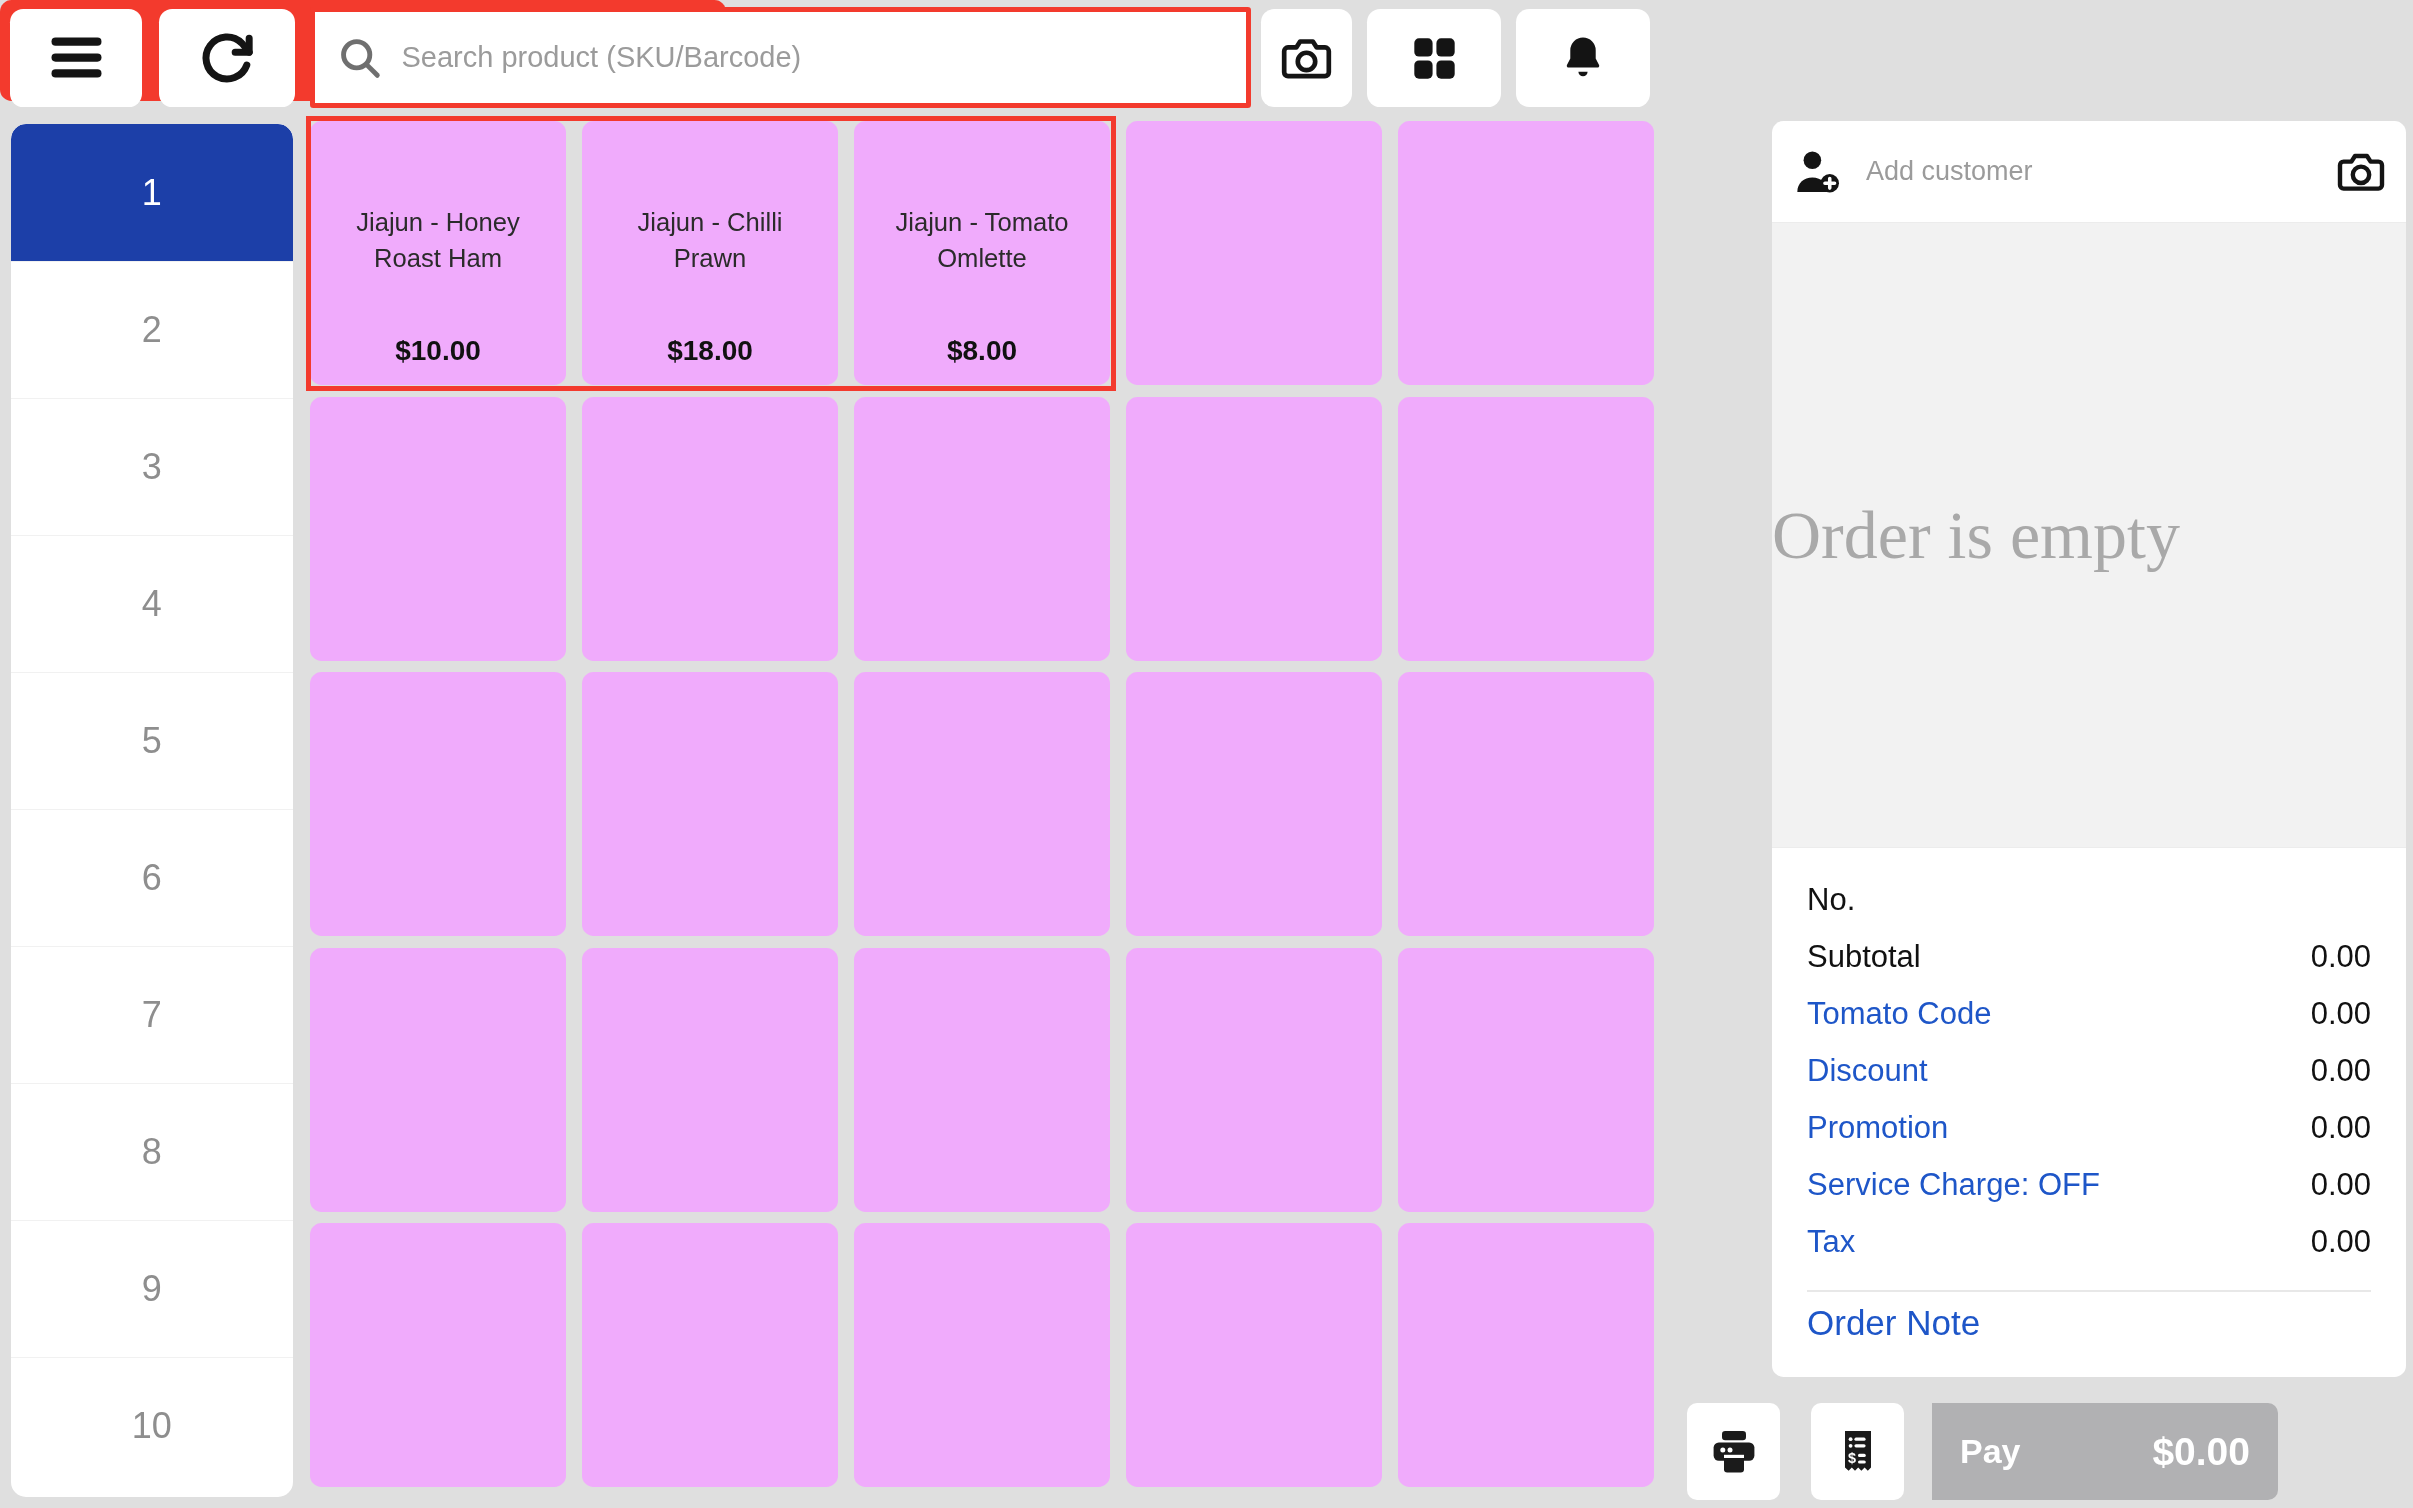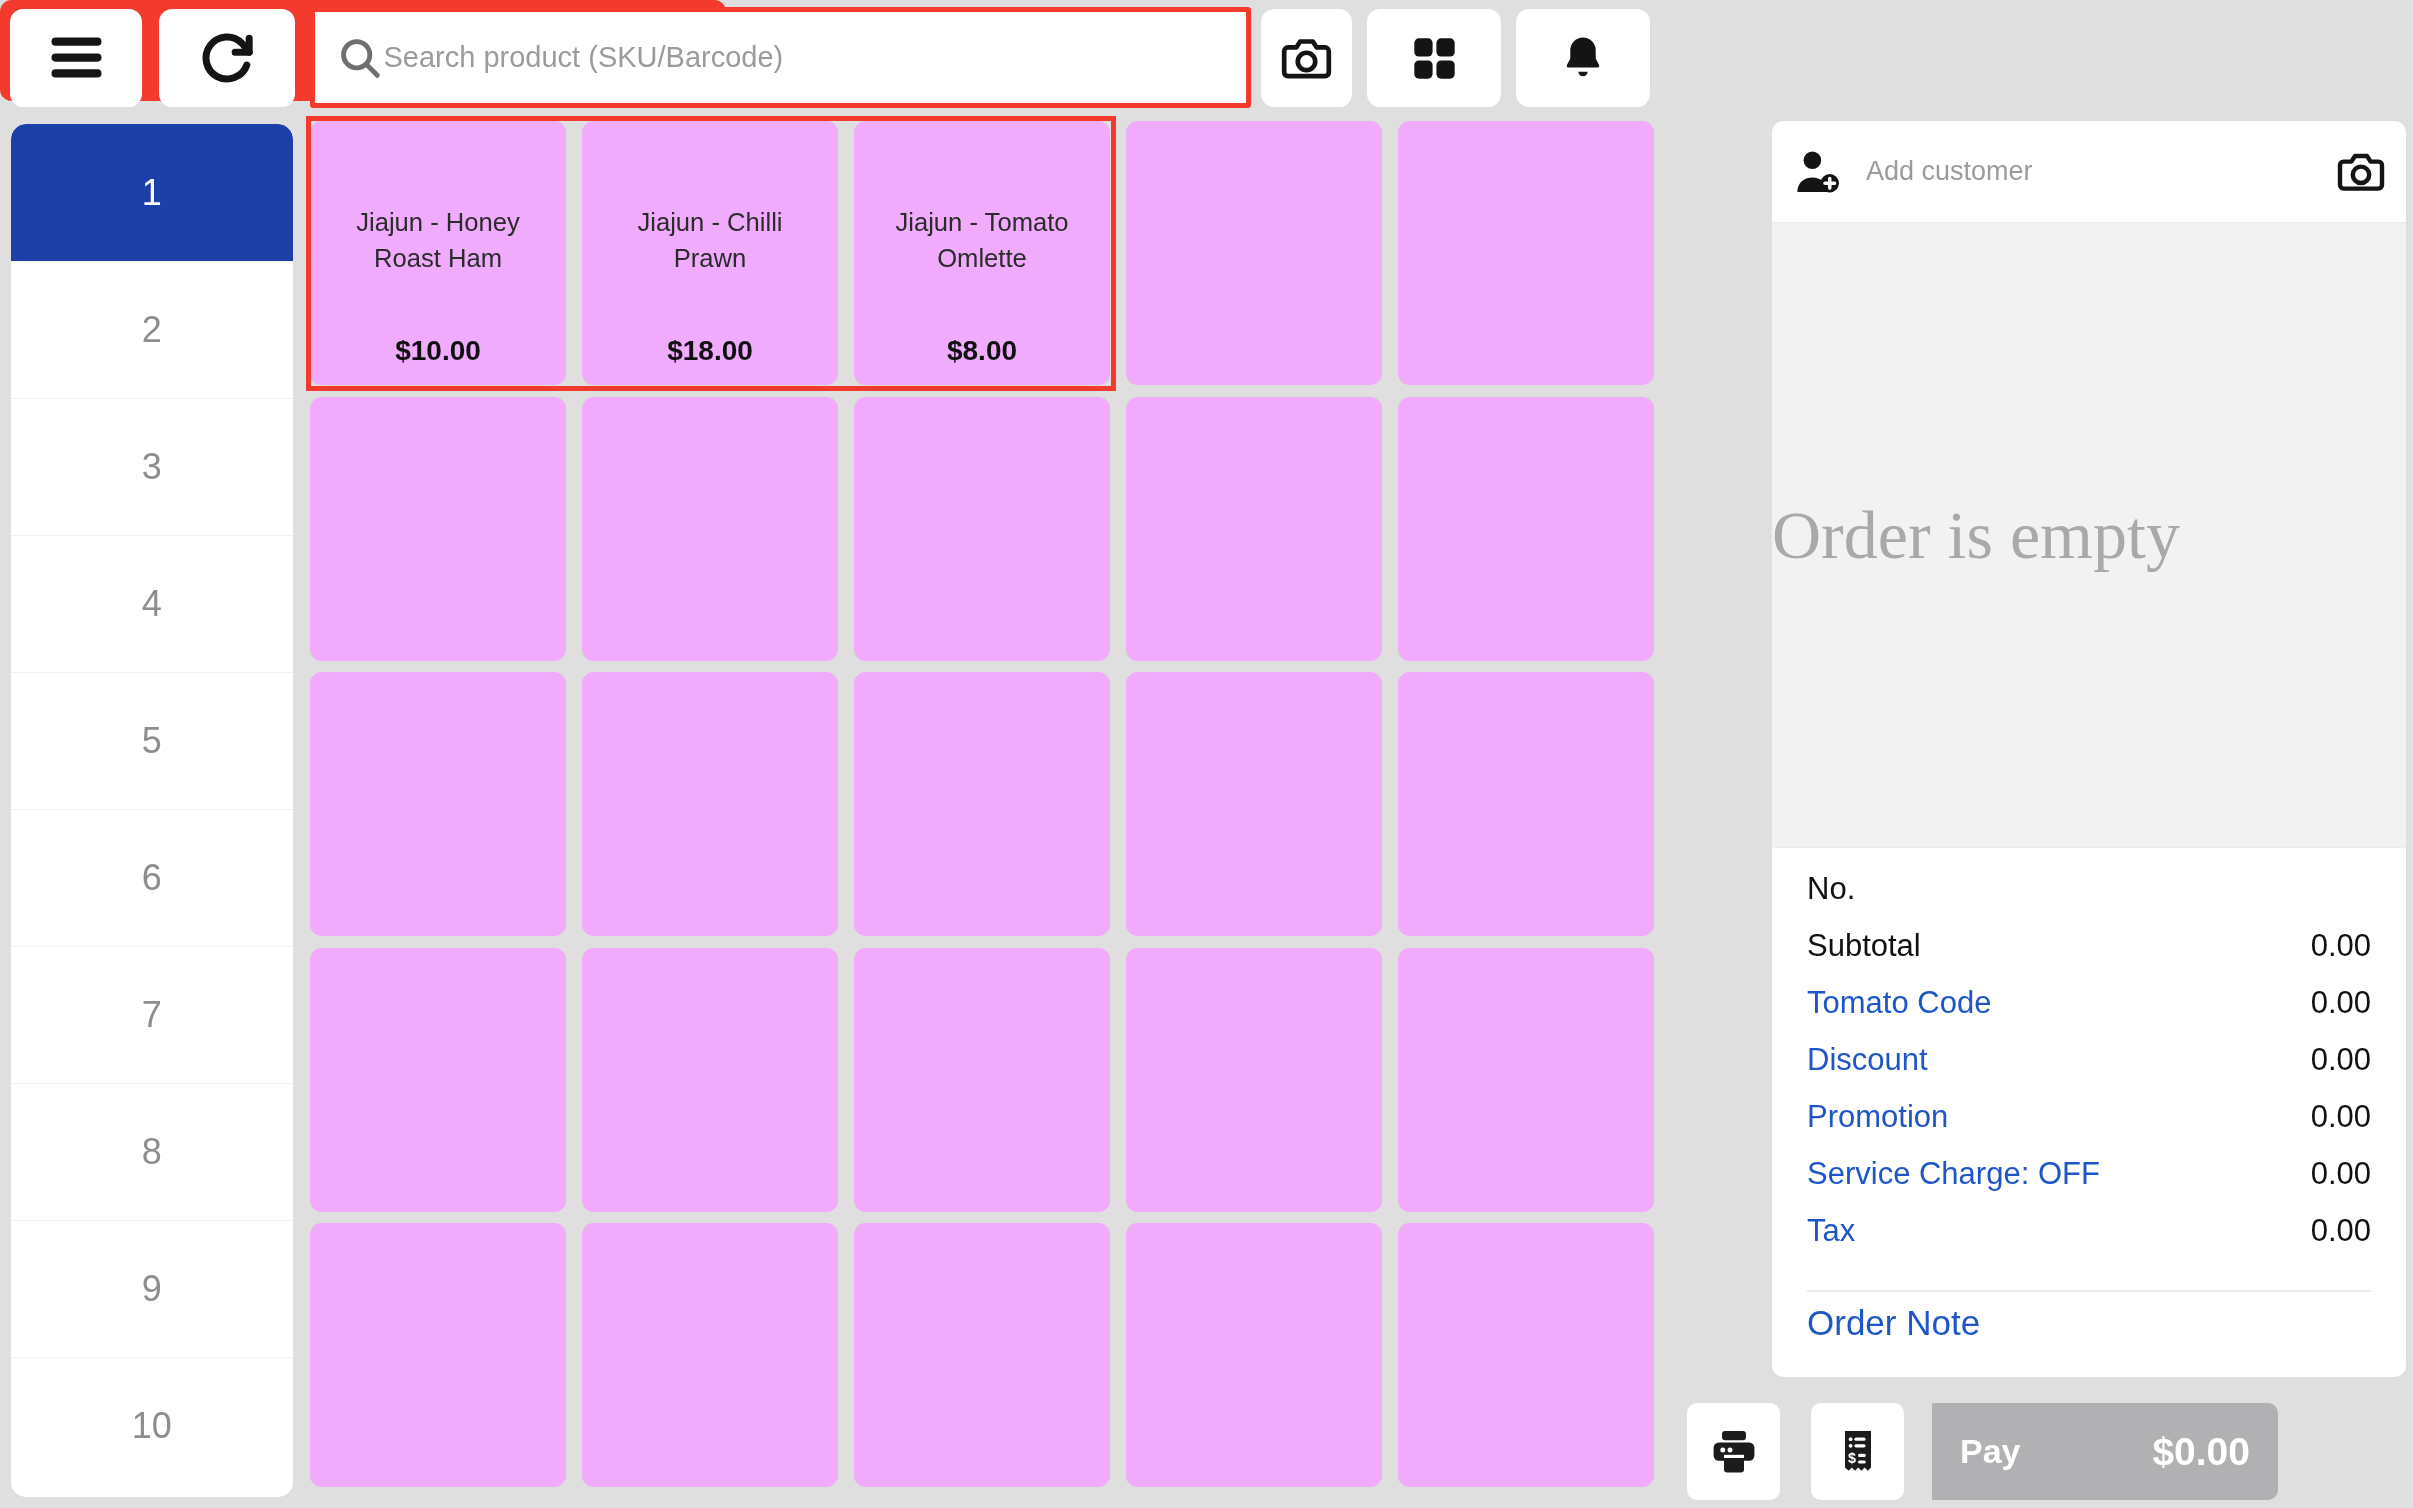--- a/index.html
+++ b/index.html
@@ -15,21 +15,21 @@
     display:flex;align-items:center;justify-content:center;cursor:pointer;
   }
   svg{display:block;}
 
   
   #btn-menu{left:10px;top:9px;width:132px;height:98px;}
   #btn-refresh{left:159px;top:9px;width:136px;height:98px;}
   #search-wrap{
     left:310px;top:7.4px;width:941px;height:101px;background:#fff;
     border:5px solid var(--red,#f33a2d);border-radius:3.3px;box-sizing:border-box;
-    display:flex;align-items:center;padding:0 21.5px;
+    display:flex;align-items:center;padding:0 21.5px;gap:18px;
   }
   #search-input{
     flex:1;border:none;outline:none;font-size:29px;color:#333;
     font-family:"Liberation Sans",sans-serif;background:transparent;
   }
   #search-input::placeholder{color:#9b9b9b;}
   #btn-camera-top{left:1261px;top:9px;width:91px;height:98px;}
   #btn-grid{left:1367px;top:9px;width:134px;height:98px;}
   #btn-bell{left:1516px;top:9px;width:134px;height:98px;}
   #btn-exit{
@@ -85,21 +85,21 @@
   }
   #add-customer-label{color:#9b9b9b;font-size:27px;flex:1;}
   #empty-area{
     height:624px;flex:0 0 auto;background:var(--empty,#f2f2f2);
     border-top:1.7px solid #ececec;border-bottom:1.7px solid #ececec;
     display:flex;align-items:center;font-family:Liberation Serif, serif;
   }
   #empty-text{color:#a9a9a9;font-size:68px;}
   #summary{flex:1;padding:23px 35px 0;display:flex;flex-direction:column;}
   .srow{
-    height:57px;display:flex;justify-content:space-between;
+    height:57px;display:flex;align-items:center;justify-content:space-between;
   }
   .srow .lbl{font-size:31px;color:#111;}
   .srow.link .lbl{color:var(--link,#1e56c8);cursor:pointer;}
   .srow .val{font-size:31px;color:#111;}
   #summary-divider{height:1.7px;background:#e8e8e8;margin-top:20px;}
   #order-note{margin-top:11px;font-size:35px;color:var(--link,#1e56c8);cursor:pointer;}
 
   
   #btn-print{left:1687px;top:1403px;width:93px;height:97px;border-radius:10px;}
   #btn-receipt{left:1811px;top:1403px;width:93px;height:97px;border-radius:10px;}

